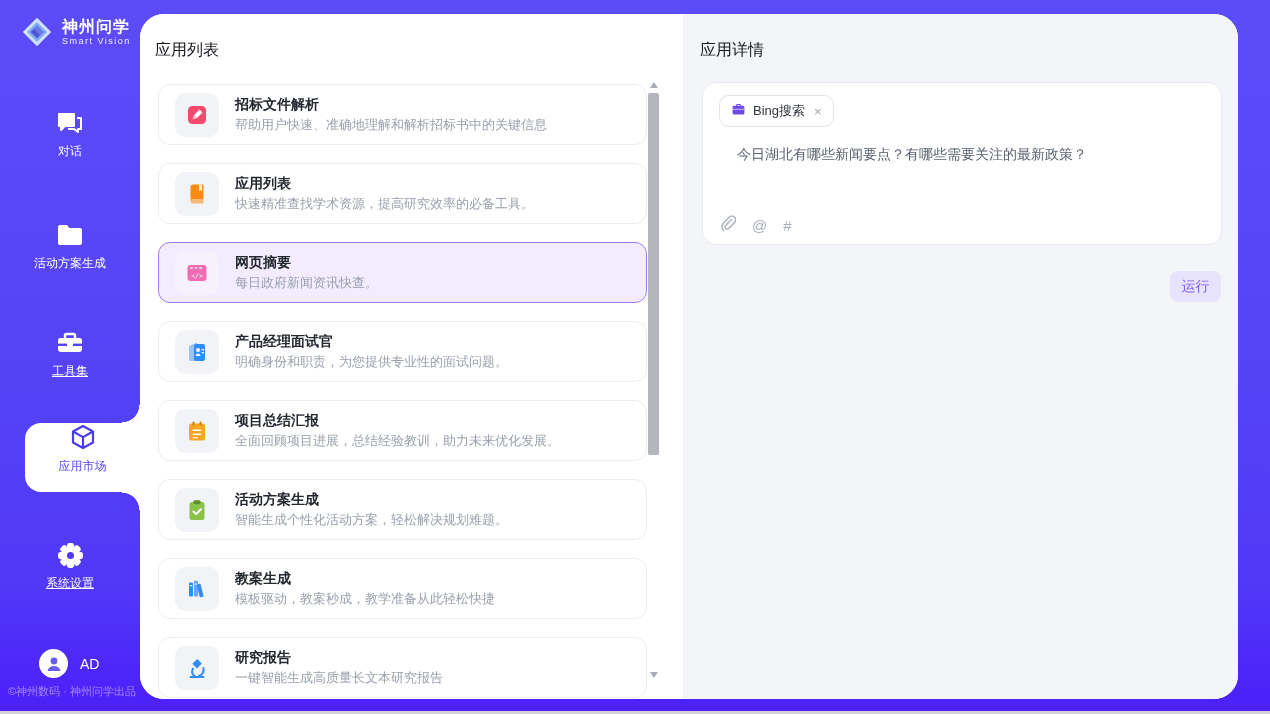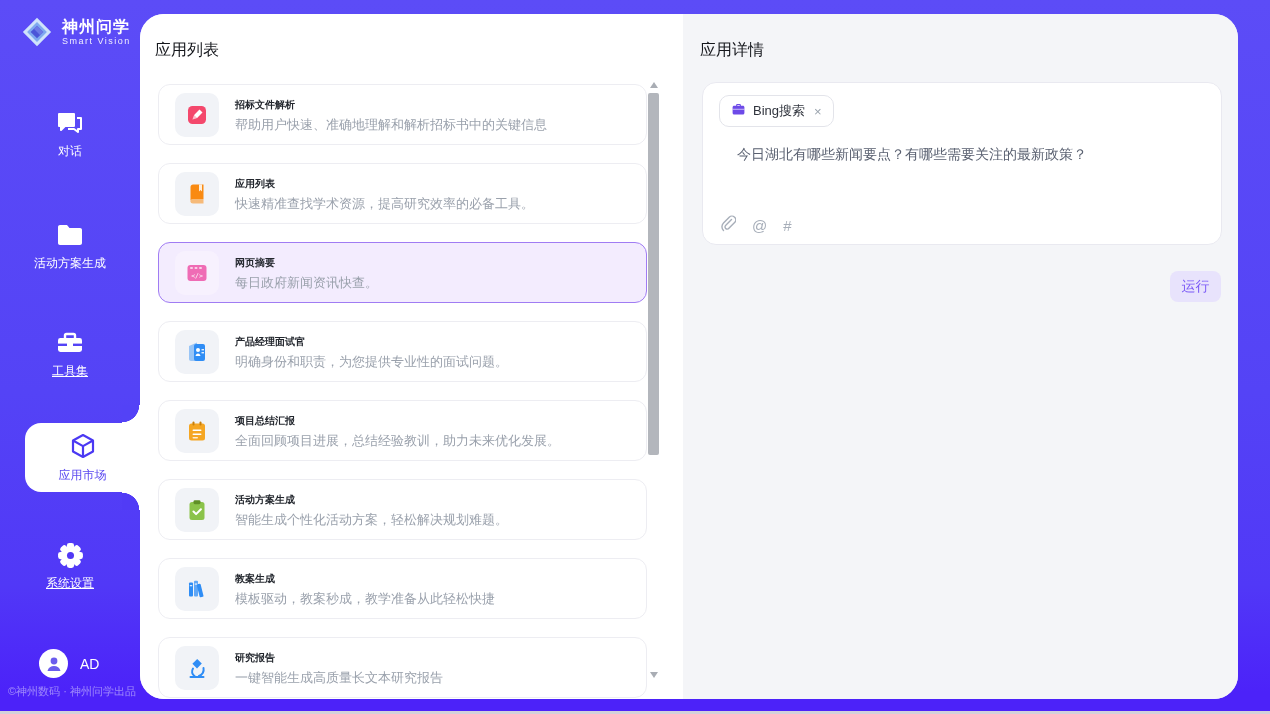--- a/index.html
+++ b/index.html
@@ -15,21 +15,21 @@
   .sidebar{position:absolute;left:0;top:0;width:140px;height:684px;color:#fff;}
   .brand{position:absolute;left:20px;top:15px;display:flex;align-items:center;gap:8px;}
   .brand-logo{width:34px;height:34px;}
   .brand-name{font-size:16px;font-weight:bold;letter-spacing:1px;line-height:18px;}
   .brand-sub{font-size:9px;letter-spacing:1.5px;opacity:.9;line-height:10px;}
   .nav-item{position:absolute;left:0;width:140px;text-align:center;cursor:pointer;}
   .nav-icon{display:flex;justify-content:center;align-items:center;height:30px;margin-bottom:5px;}
   .nav-label{font-size:12px;color:#fff;}
   .nav-label.underline{text-decoration:underline;}
   .nav-item.active{left:25px;width:115px;height:69px;background:#fff;border-radius:16px 0 0 16px;
-    display:flex;flex-direction:column;justify-content:center;}
+    display:flex;flex-direction:column;}
   .nav-item.active .nav-label{color:#5b49f0;}
   .fillet{position:absolute;right:0;width:18px;height:18px;}
   .fillet-top{top:405px;background:radial-gradient(circle 18px at 0 0,#5342f6 17px,#fff 17.5px);}
   .fillet-bottom{top:492px;background:radial-gradient(circle 18px at 0 100%,#513bf6 17px,#fff 17.5px);}
   .user-block{position:absolute;left:39px;top:649px;display:flex;align-items:center;gap:12px;}
   .avatar{width:29px;height:29px;border-radius:50%;background:#fff;display:flex;align-items:center;justify-content:center;}
   .user-name{font-size:14px;color:#fff;}
   .sidebar-footer{position:absolute;left:8px;top:684px;font-size:11px;color:rgba(255,255,255,.45);white-space:nowrap;}
 
   
@@ -43,21 +43,21 @@
   
   .cards{position:absolute;left:18px;top:70px;width:489px;}
   .card{box-sizing:border-box;width:489px;height:61px;margin-bottom:18px;background:#fff;
     border:1px solid #ededf2;border-radius:12px;display:flex;align-items:center;gap:16px;
     padding-left:16px;cursor:pointer;}
   .card.selected{background:#f3ecfe;border:1.5px solid #a07cf3;}
   .card-icon{width:44px;height:44px;border-radius:10px;background:#f1f3f7;flex:none;
     display:flex;align-items:center;justify-content:center;}
   .card.selected .card-icon{background:#f7f1fe;}
   .card-texts{display:flex;flex-direction:column;gap:6px;}
-  .card-title{font-size:10px;font-weight:bold;color:#23272e;line-height:15px;}
+  .card-title{font-size:14px;font-weight:bold;color:#23272e;line-height:15px;}
   .card-desc{font-size:13px;color:#9aa1ac;line-height:14px;}
 
   
   .scrollbar{position:absolute;right:23px;top:68px;width:12px;height:596px;}
   .sb-up{position:absolute;top:0;left:2px;width:0;height:0;border-left:4px solid transparent;border-right:4px solid transparent;border-bottom:6px solid #a9adb4;}
   .sb-down{position:absolute;bottom:0;left:2px;width:0;height:0;border-left:4px solid transparent;border-right:4px solid transparent;border-top:6px solid #a9adb4;}
   .sb-thumb{position:absolute;top:11px;left:0;width:11px;height:362px;background:#b3b6bc;border-radius:2px;}
 
   
   .query-card{position:absolute;left:19px;top:68px;width:520px;height:163px;box-sizing:border-box;

